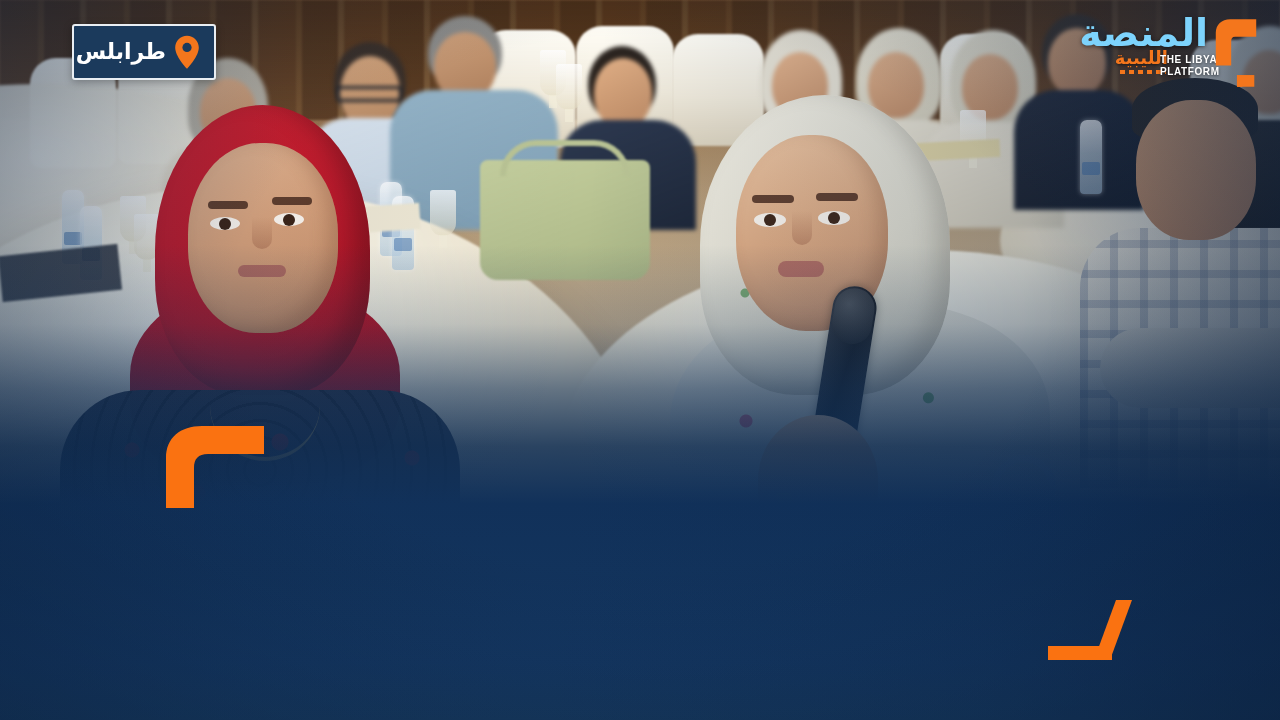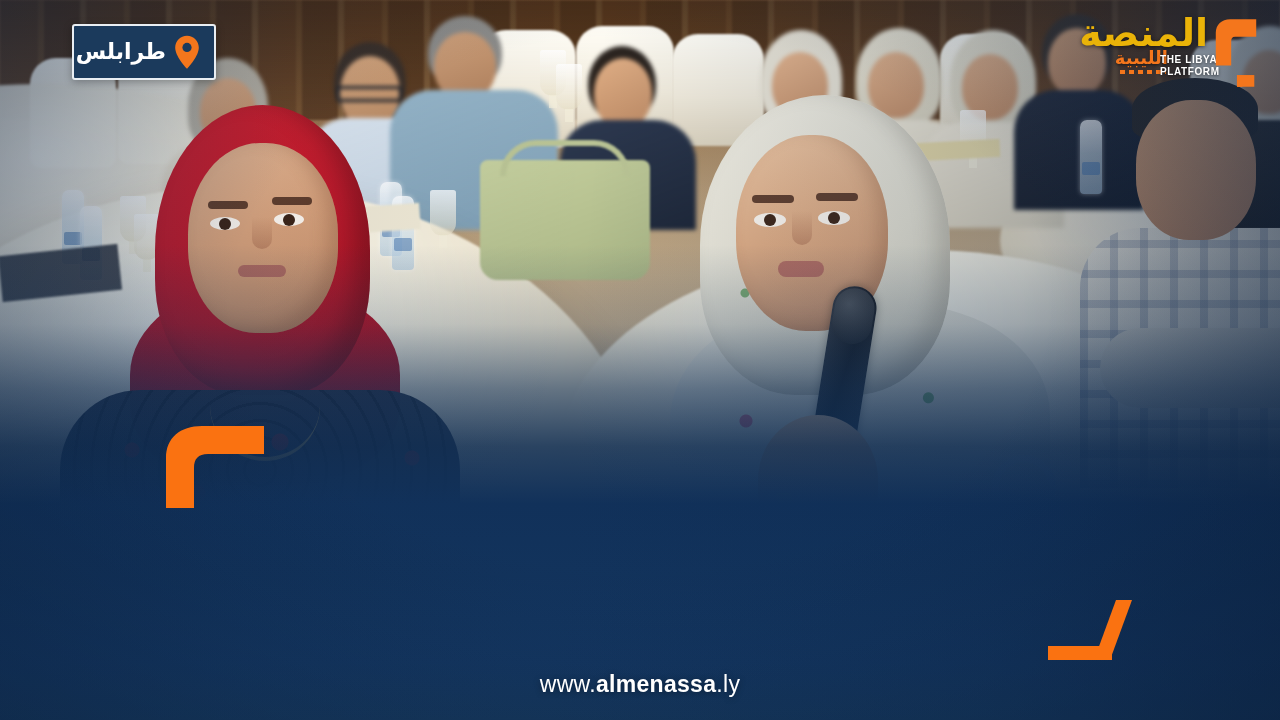--- a/index.html
+++ b/index.html
@@ -246,21 +246,21 @@
   .pin-icon{width:26px;height:34px;flex:none;}
 
   
   .logo{
     position:absolute;right:18px;top:14px;
     width:172px;height:86px;
     display:flex;align-items:flex-start;
   }
   .logo-text{position:relative;width:118px;height:86px;text-align:right;direction:rtl;}
   .logo-main{
-    color:#eab308;font-size:38px;font-weight:bold;line-height:38px;
+    color:#7dd3fc;font-size:38px;font-weight:bold;line-height:38px;
     letter-spacing:-1px;
     text-shadow:0 1px 4px rgba(0,0,0,.55);
     white-space:nowrap;
   }
   .logo-sub-ar{
     position:absolute;right:40px;top:36px;
     color:#f4761c;font-size:18px;font-weight:bold;line-height:17px;
     text-shadow:0 1px 3px rgba(0,0,0,.5);
   }
   .logo-sub-ar:after{
@@ -485,17 +485,14 @@
   <svg class="bracket-tl" viewBox="0 0 104 84">
     <path d="M6 84 L6 34 C6 14 20 2 42 2 L104 2 L104 30 L48 30 C38 30 34 35 34 44 L34 84 Z" fill="#fa7211"></path>
   </svg>
 
   <svg class="bracket-br" viewBox="0 0 98 60">
     <path d="M68 0 L84 0 L62 60 L46 60 Z" fill="#fa7211"></path>
     <path d="M0 46 L64 46 L64 60 L0 60 Z" fill="#fa7211"></path>
   </svg>
 
 
-  <div class="footer-url">
-    <span>www.</span><span class="b">almenassa</span><span>.ly</span>
-  </div>
 
 </div>
 
 </body></html>

